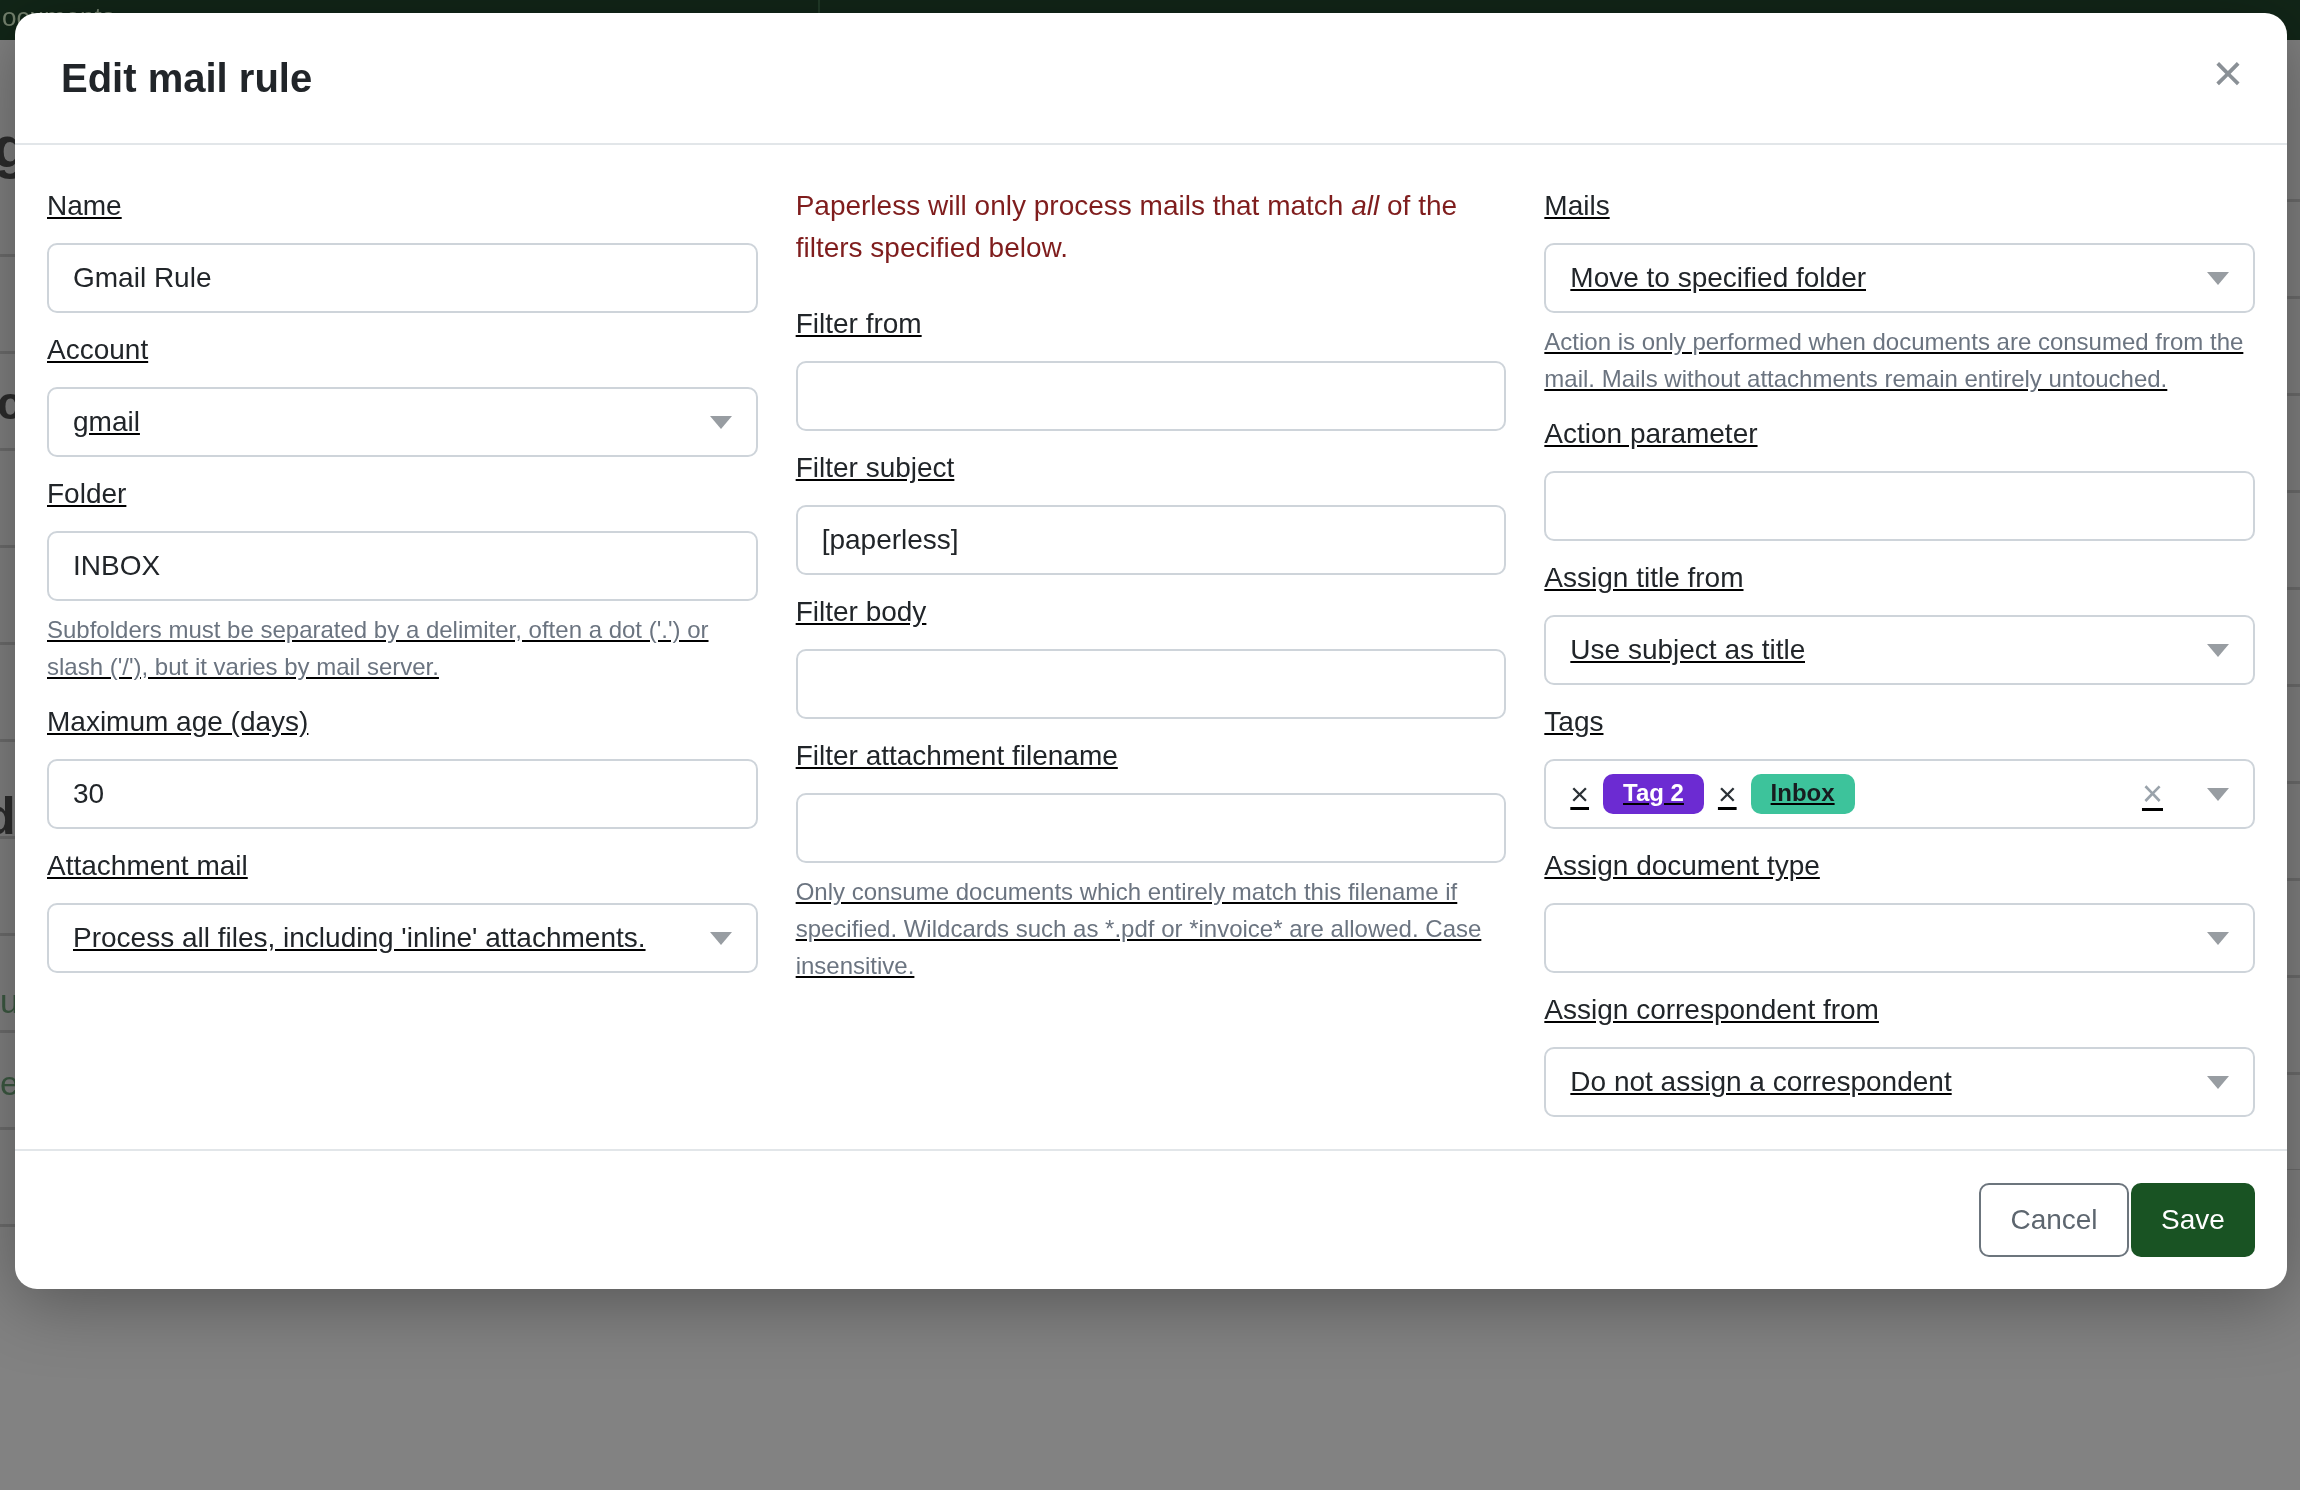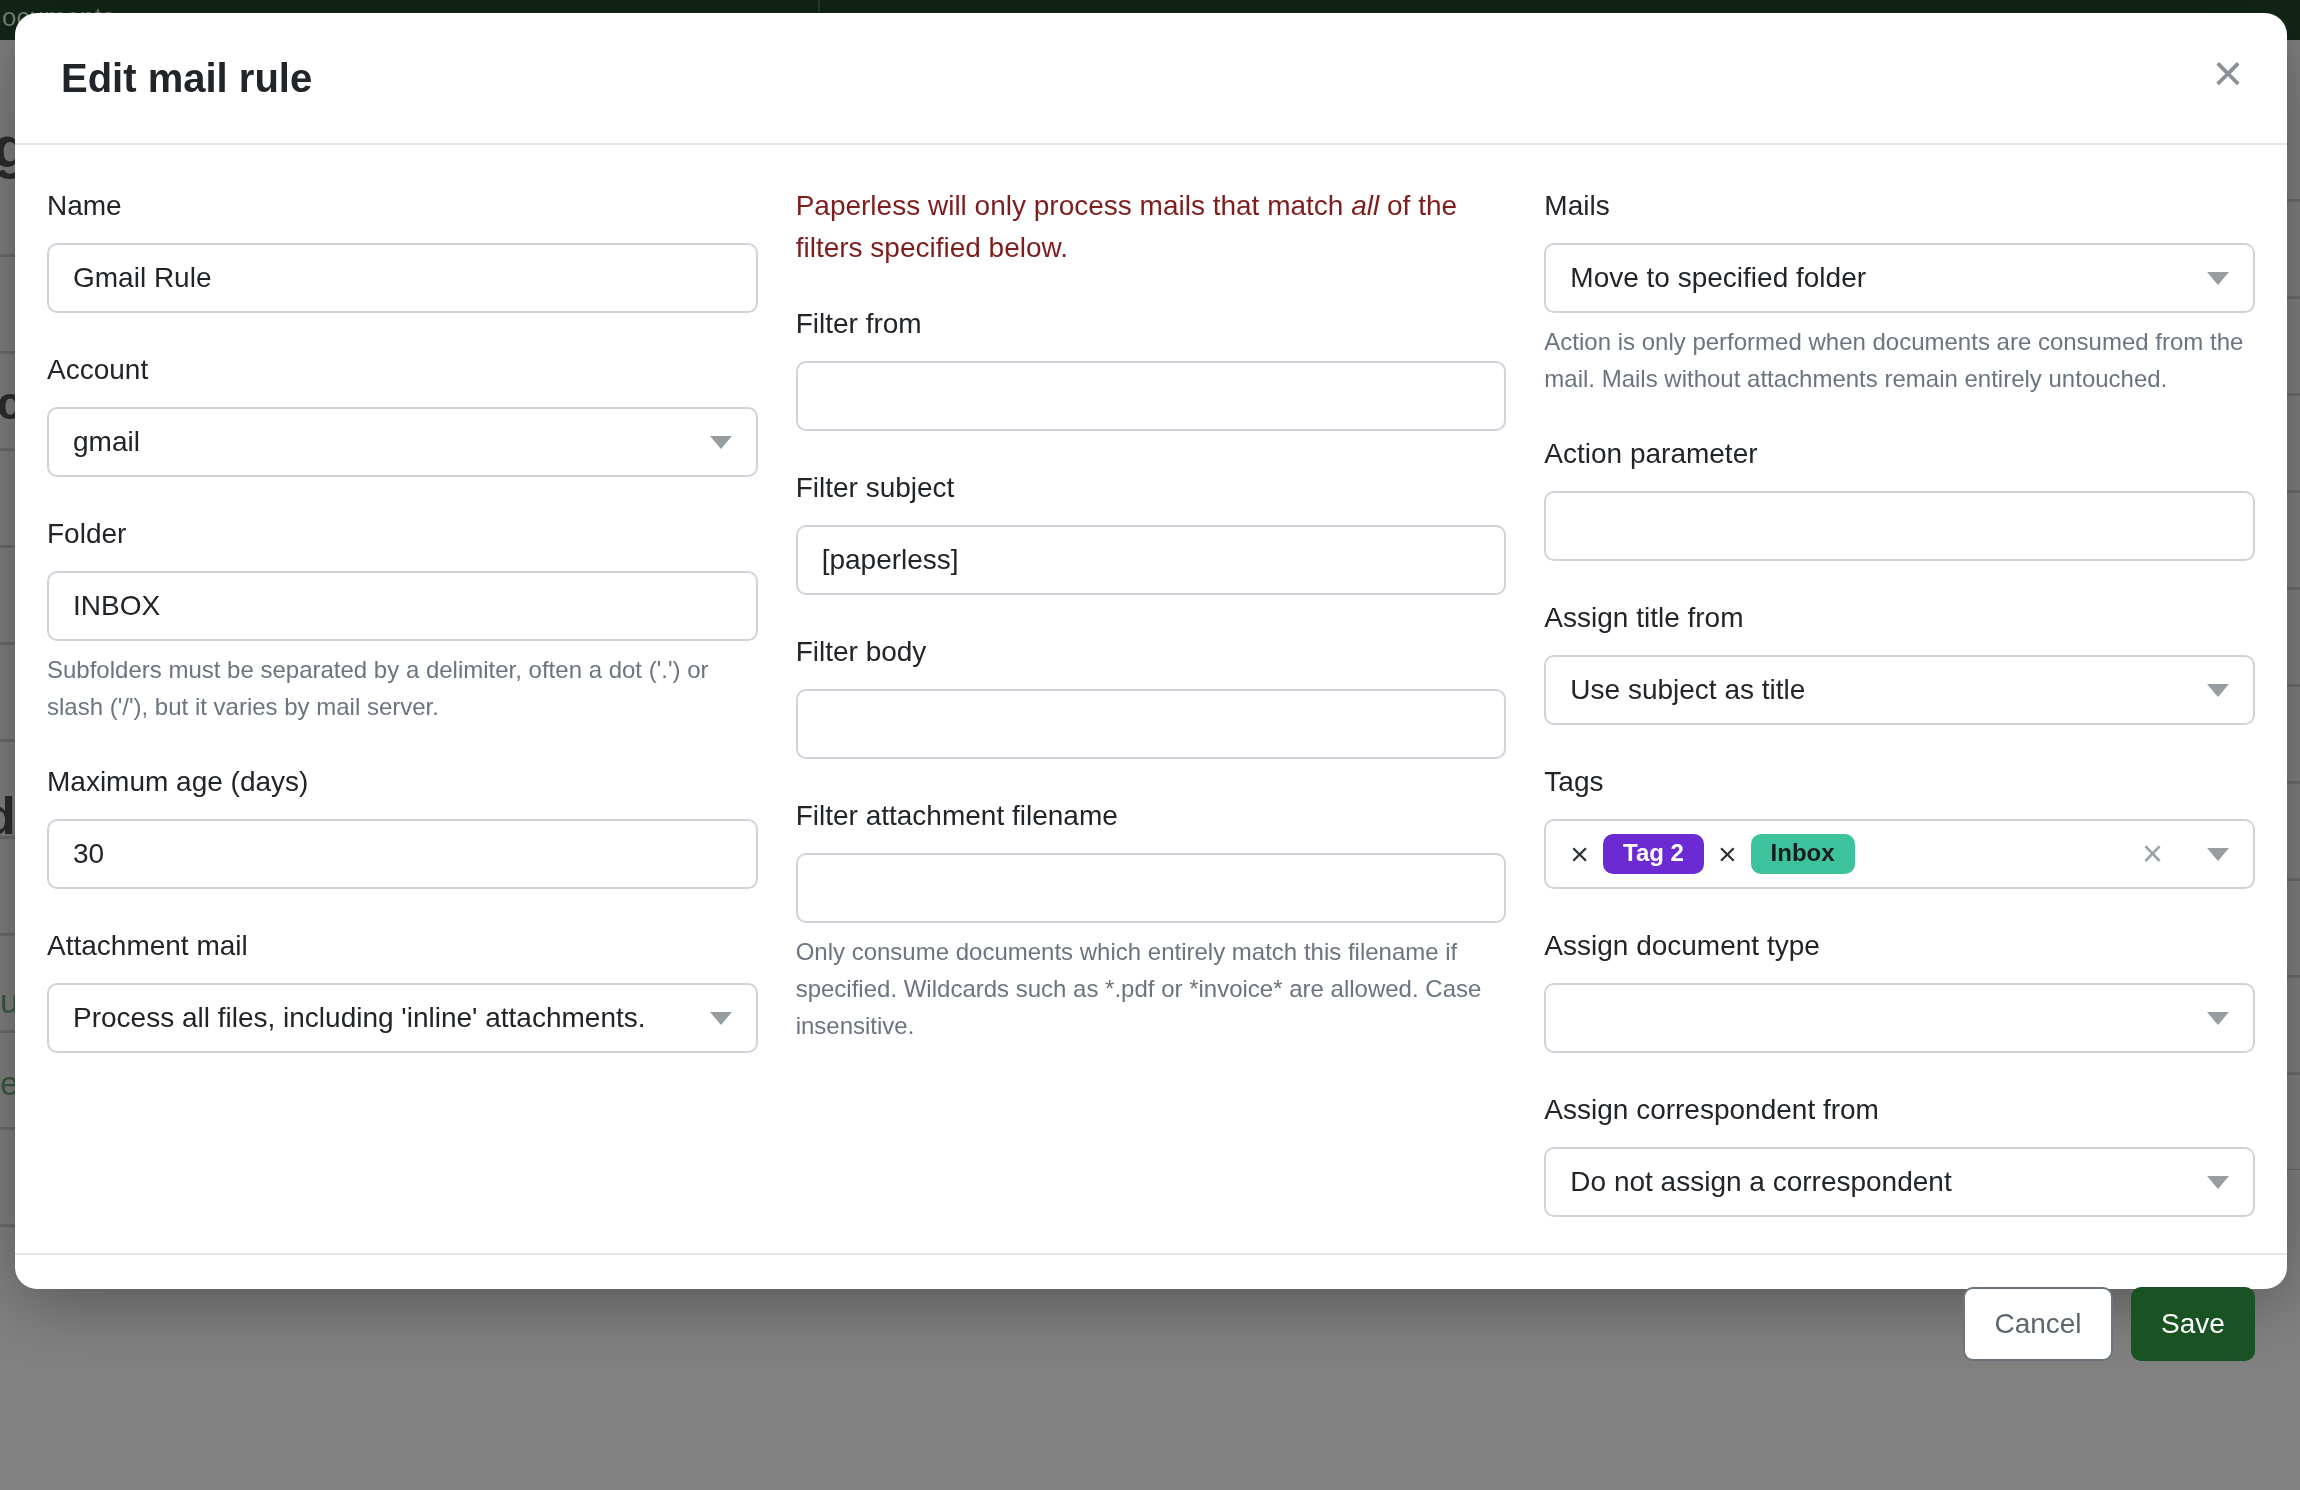--- a/index.html
+++ b/index.html
@@ -26,21 +26,21 @@
     position:absolute;left:15px;top:13px;width:2272px;height:1276px;
     background:#ffffff;border-radius:22px;box-shadow:0 12px 70px rgba(0,0,0,.35);
     display:flex;flex-direction:column;box-sizing:border-box;
   }
   .m-header{flex-shrink:0;display:flex;align-items:flex-start;justify-content:space-between;
     padding:36px 44px 36px 46px;border-bottom:2px solid #e2e6e9;}
   .m-title{font-size:40px;font-weight:700;color:#212529;line-height:1.45;}
   .m-close{border:none;background:none;cursor:pointer;padding:0;margin-top:2px;
     font-size:52px;line-height:44px;color:#8a9096;font-weight:400;}
   .m-body{display:grid;grid-template-columns:1fr 1fr 1fr;column-gap:38px;padding:40px 32px 0 32px;}
-  .group{margin-bottom:36px;}
+  .group{margin-bottom:16px;text-decoration:underline;}
   .f-label{display:block;font-size:28px;color:#212529;margin-bottom:16px;line-height:1.5;}
   .ctl{box-sizing:border-box;width:100%;height:70px;border:2px solid #ced4da;border-radius:10px;
     font-size:28px;color:#212529;background:#fff;}
   input.ctl{padding:0 24px;outline:none;font-family:"Liberation Sans",sans-serif;}
   .select{display:flex;align-items:center;padding:0 24px;cursor:pointer;}
   .select .value{flex:0 1 auto;white-space:nowrap;overflow:hidden;}
   .caret{width:0;height:0;border-left:11px solid transparent;border-right:11px solid transparent;
     border-top:13px solid #989da2;margin-left:auto;flex-shrink:0;}
   .hint{font-size:24px;color:#6b7480;line-height:1.55;margin:10px 0 14px 0;}
   .intro{font-size:28px;color:#7f1d1d;line-height:1.5;margin:0 0 34px 0;}
@@ -48,21 +48,21 @@
   
   .tagsbox{display:flex;align-items:center;padding:0 24px;gap:14px;}
   .tag-remove{font-size:32px;color:#2b3136;line-height:1;cursor:pointer;}
   .badge{font-size:24px;font-weight:700;padding:7px 20px 9px 20px;border-radius:10px;line-height:1;white-space:nowrap;}
   .badge-purple{background:#6c2bd2;color:#ffffff;text-align:center;}
   .badge-teal{background:#3dc39b;color:#181c1f;}
   .clear-x{margin-left:auto;font-size:36px;color:#9aa3ab;line-height:1;cursor:pointer;}
   .tagsbox .caret{margin-left:30px;}
   
   .m-footer{flex-shrink:0;margin-top:auto;border-top:2px solid #e2e6e9;padding:32px;
-    display:flex;justify-content:flex-end;align-items:center;gap:18px;}
+    display:flex;justify-content:flex-end;align-items:center;gap:2px;}
   .btn{height:74px;padding:0 28px;border-radius:10px;font-size:28px;line-height:1;
     display:flex;align-items:center;justify-content:center;box-sizing:border-box;cursor:pointer;
     font-family:"Liberation Sans",sans-serif;}
   .btn-cancel{background:#ffffff;border:2px solid #6c757d;color:#5d666f;min-width:150px;}
   .btn-save{background:#195323;border:none;color:#ffffff;min-width:124px;}
 </style>
 </head>
 <body>
 
 <div class="navbar">

